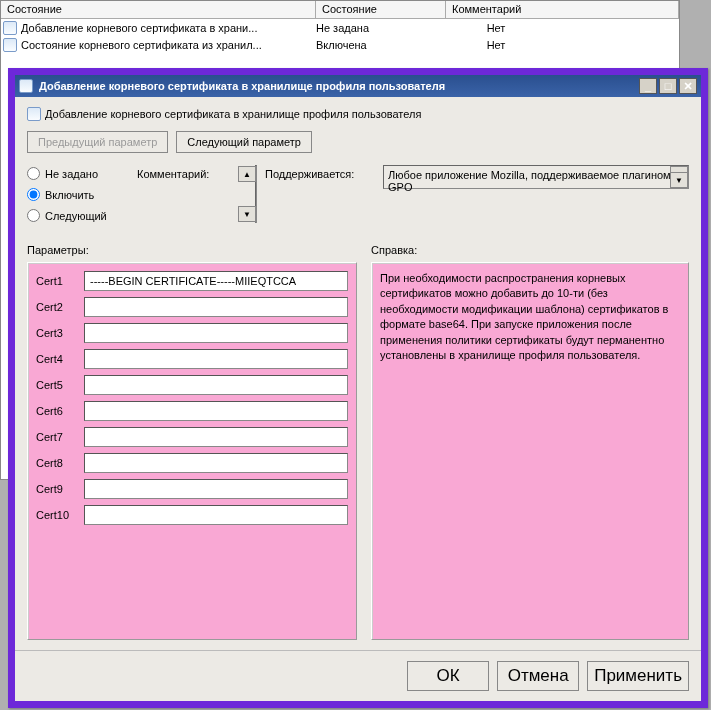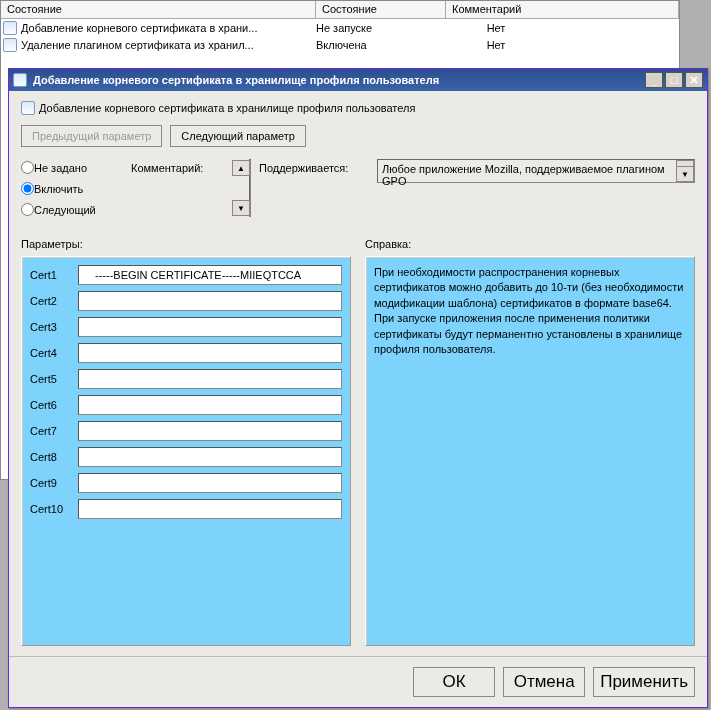--- a/index.html
+++ b/index.html
@@ -45,21 +45,21 @@
   margin-right: 4px;
   flex-shrink: 0;
 }
 .bg-cell { overflow: hidden; white-space: nowrap; }
 
 .dialog {
   position: absolute;
   left: 8px; top: 68px;
   width: 700px; height: 640px;
   background: #eceae5;
-  border: 1px solid #6d28d9;
+  border: 7px solid #6d28d9;
   box-shadow: 1px 1px 2px rgba(0,0,0,0.3);
   display: flex;
   flex-direction: column;
 }
 .titlebar {
   height: 22px;
   background: linear-gradient(#2a4f8f,#3a63a8);
   color: #fff;
   display: flex;
   align-items: center;
@@ -109,21 +109,21 @@
   font-size: 11px;
   cursor: pointer;
 }
 .btn:disabled, .btn.disabled {
   color: #9a9a9a;
   cursor: default;
 }
 .row-flex { display: flex; align-items: flex-start; gap: 10px; }
 
 .radio-col { width: 100px; padding-top: 2px; }
-.radio-row { display: flex; align-items: center; margin-bottom: 8px; }
+.radio-row { display: flex; align-items: center; gap: 5px; margin-bottom: 8px; }
 .radio-row input { margin: 0; }
 
 .comment-col { flex: 1; display: flex; flex-direction: row; gap: 8px; }
 .label-pair { display: flex; gap: 8px; align-items: flex-start; }
 .label-w { width: 110px; text-align: left; padding-top: 3px; }
 .textbox {
   flex: 1;
   background: #fff;
   border: 1px solid #888;
   border-top-color:#666; border-left-color:#666;
@@ -151,41 +151,41 @@
   position: relative;
 }
 
 .split-row { display: flex; gap: 14px; margin-top: 14px; flex: 1; min-height: 0; }
 .split-col { display: flex; flex-direction: column; min-height: 0; }
 .split-left { width: 330px; }
 .split-right { flex: 1; }
 .section-label { margin-bottom: 6px; }
 .panel {
   flex: 1;
-  background: #7dd3fc;
+  background: #f9a8d4;
   border: 1px solid #9a9a9a;
   border-top-color:#fff; border-left-color:#fff;
   box-shadow: inset 1px 1px 0 #ccc;
   position: relative;
   overflow: hidden;
 }
 .panel-inner {
   position: absolute; inset: 0;
   overflow-y: auto;
   padding: 8px;
 }
 .cert-row { display: flex; align-items: center; gap: 6px; margin-bottom: 6px; }
 .cert-label { width: 42px; }
 .cert-input {
   flex: 1;
   border: 1px solid #888;
   border-top-color:#555; border-left-color:#555;
   background: #fff;
   height: 20px;
-  padding: 2px 16px;
+  padding: 2px 5px;
   font-size: 11px;
   font-family: inherit;
 }
 .help-text { line-height: 1.4; }
 
 .button-row {
   display: flex;
   justify-content: flex-end;
   gap: 8px;
   padding: 10px 12px;
@@ -205,26 +205,26 @@
 
 <div class="bg-window">
   <div class="bg-header">
     <div class="bg-header-cell" style="width:315px">Состояние</div>
     <div class="bg-header-cell" style="width:130px">Состояние</div>
     <div class="bg-header-cell" style="flex:1">Комментарий</div>
   </div>
   <div class="bg-row">
     <span class="bg-icon"></span>
     <span class="bg-cell" style="width:295px">Добавление корневого сертификата в храни...</span>
-    <span class="bg-cell" style="width:130px">Не запуске</span>
+    <span class="bg-cell" style="width:130px">Не задана</span>
     <span class="bg-cell" style="width:100px;text-align:center">Нет</span>
   </div>
   <div class="bg-row">
     <span class="bg-icon"></span>
-    <span class="bg-cell" style="width:295px">Удаление плагином сертификата из хранил...</span>
+    <span class="bg-cell" style="width:295px">Состояние корневого сертификата из хранил...</span>
     <span class="bg-cell" style="width:130px">Включена</span>
     <span class="bg-cell" style="width:100px;text-align:center">Нет</span>
   </div>
 </div>
 
 <div class="dialog">
   <div class="titlebar">
     <span class="titlebar-icon"></span>
     <span class="titlebar-text">Добавление корневого сертификата в хранилище профиля пользователя</span>
     <div class="titlebar-btns">

